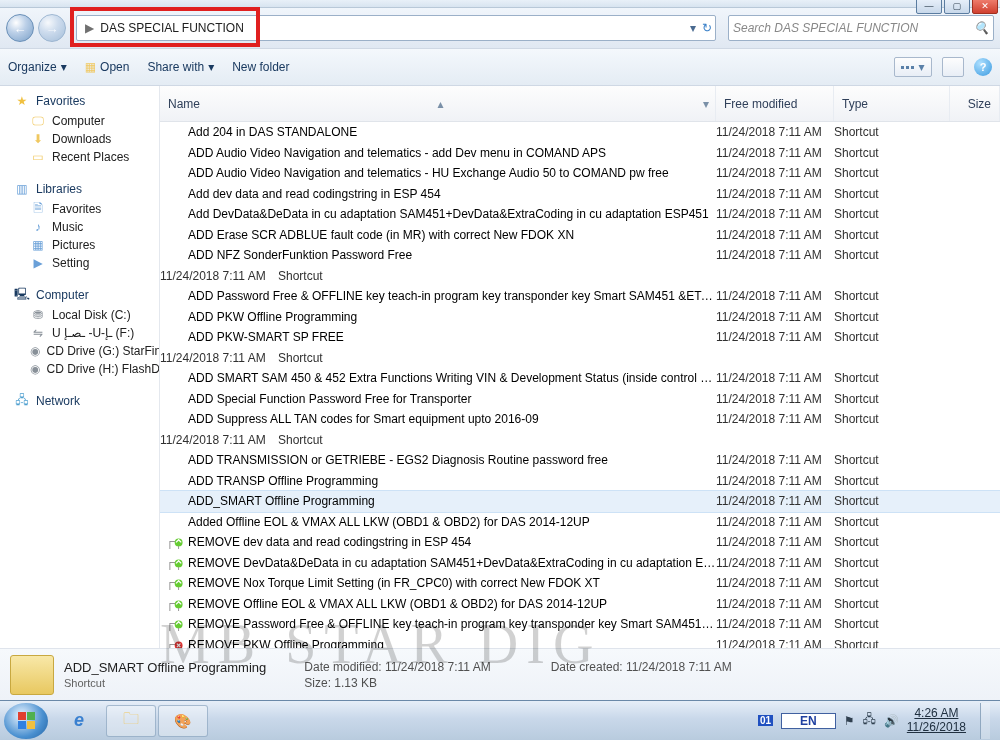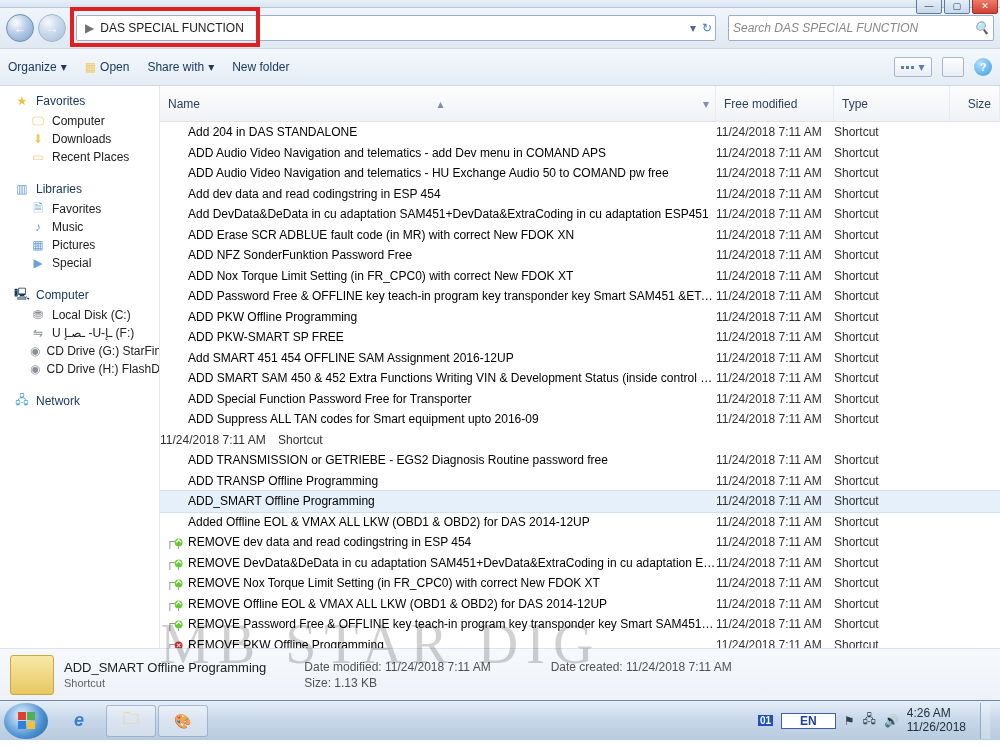--- a/index.html
+++ b/index.html
@@ -77,21 +77,21 @@
 
 .taskbar{ height:40px; background:linear-gradient(#e6eef8, #c9d8ea 45%, #b8cbde); border-top:1px solid #6a88a8; display:flex; align-items:center; padding:0 4px;}
 .start{ width:44px; height:36px; border-radius:50%; background:radial-gradient(circle at 40% 35%, #fff 0%, #d0e4f8 10%, #4a90d0 60%, #2060a0); display:flex; align-items:center; justify-content:center; margin-right:6px;}
 .start-flag{ display:grid; grid-template-columns:8px 8px; grid-template-rows:8px 8px; gap:1px;}
 .start-flag div:nth-child(1){background:#e04030;} .start-flag div:nth-child(2){background:#50b050;}
 .start-flag div:nth-child(3){background:#3080e0;} .start-flag div:nth-child(4){background:#f0c040;}
 .tb-btn{ width:50px; height:32px; border:1px solid transparent; border-radius:3px; display:flex; align-items:center; justify-content:center; margin-right:2px;}
 .tb-btn.active{ background:rgba(255,255,255,0.35); border-color:rgba(120,150,180,0.6);}
 .tray{ margin-left:auto; display:flex; align-items:center; gap:8px; padding-right:6px; color:#203040; font-size:11px;}
 .tray-icn{ font-size:12px; color:#304050;}
-.clock{ text-align:left; line-height:1.15;}
+.clock{ text-align:center; line-height:1.15;text-decoration:underline;}
 .showdesk{ width:10px; height:36px; border-left:1px solid #90a8c0; margin-left:6px; background:rgba(255,255,255,0.25);}
 .lang-badge{ background:#fff; border:1px solid #4060a0; padding:0 18px; font-size:12px; font-weight:bold; color:#2040a0;}
 .lang-num{ background:#2050c0; color:#fff; padding:0 2px; font-size:10px; font-weight:bold;}
 </style>
 </head>
 <body>
 
 <div class="titlebar">
   <div class="win-controls">
     <div class="win-btn">—</div>
@@ -182,21 +182,21 @@
           <div class="side-item">
             <span class="side-icn lib">♪</span>
             <span>Music</span>
           </div>
           <div class="side-item">
             <span class="side-icn lib">▦</span>
             <span>Pictures</span>
           </div>
           <div class="side-item">
             <span class="side-icn lib">▶</span>
-            <span>Special</span>
+            <span>Setting</span>
           </div>
         </div>
     </div>
     <div class="side-group">
       <div class="side-head">
           <span class="side-icn">🖳</span>
           <span>Computer</span>
         </div>
       <div id="side-comp">
           <div class="side-item">
@@ -266,41 +266,39 @@
           <div class="rc-name"><span class="rc-icon shortcut-icn"></span>ADD Erase SCR ADBLUE fault code (in MR) with correct New FDOK XN</div>
           <div class="rc-date">11/24/2018 7:11 AM</div>
           <div class="rc-type">Shortcut</div>
         </div>
         <div class="row">
           <div class="rc-name"><span class="rc-icon shortcut-icn"></span>ADD NFZ SonderFunktion Password Free</div>
           <div class="rc-date">11/24/2018 7:11 AM</div>
           <div class="rc-type">Shortcut</div>
         </div>
         <div class="row">
-          <div class="rc-name"><span class="rc-icon shortcut-icn"></span>ADD Nox Torque Limit Setting (in FR_CPC0) with correct New FDOK XT</div>
           <div class="rc-date">11/24/2018 7:11 AM</div>
           <div class="rc-type">Shortcut</div>
         </div>
         <div class="row">
           <div class="rc-name"><span class="rc-icon shortcut-icn"></span>ADD Password Free &amp; OFFLINE key teach-in  program key transponder key Smart SAM451 &amp;ETACS...</div>
           <div class="rc-date">11/24/2018 7:11 AM</div>
           <div class="rc-type">Shortcut</div>
         </div>
         <div class="row">
           <div class="rc-name"><span class="rc-icon shortcut-icn"></span>ADD PKW Offline Programming</div>
           <div class="rc-date">11/24/2018 7:11 AM</div>
           <div class="rc-type">Shortcut</div>
         </div>
         <div class="row">
           <div class="rc-name"><span class="rc-icon shortcut-icn"></span>ADD PKW-SMART SP FREE</div>
           <div class="rc-date">11/24/2018 7:11 AM</div>
           <div class="rc-type">Shortcut</div>
         </div>
         <div class="row">
-          <div class="rc-name"><span class="rc-icon shortcut-icn"></span>Add SMART 451 454 OFFLINE SAM Assignment 2016-12UP</div>
           <div class="rc-date">11/24/2018 7:11 AM</div>
           <div class="rc-type">Shortcut</div>
         </div>
         <div class="row">
           <div class="rc-name"><span class="rc-icon shortcut-icn"></span>ADD SMART SAM 450 &amp; 452 Extra Functions Writing VIN &amp; Development Status (inside control unit ...</div>
           <div class="rc-date">11/24/2018 7:11 AM</div>
           <div class="rc-type">Shortcut</div>
         </div>
         <div class="row">
           <div class="rc-name"><span class="rc-icon shortcut-icn"></span>ADD Special Function Password Free for Transporter</div>

